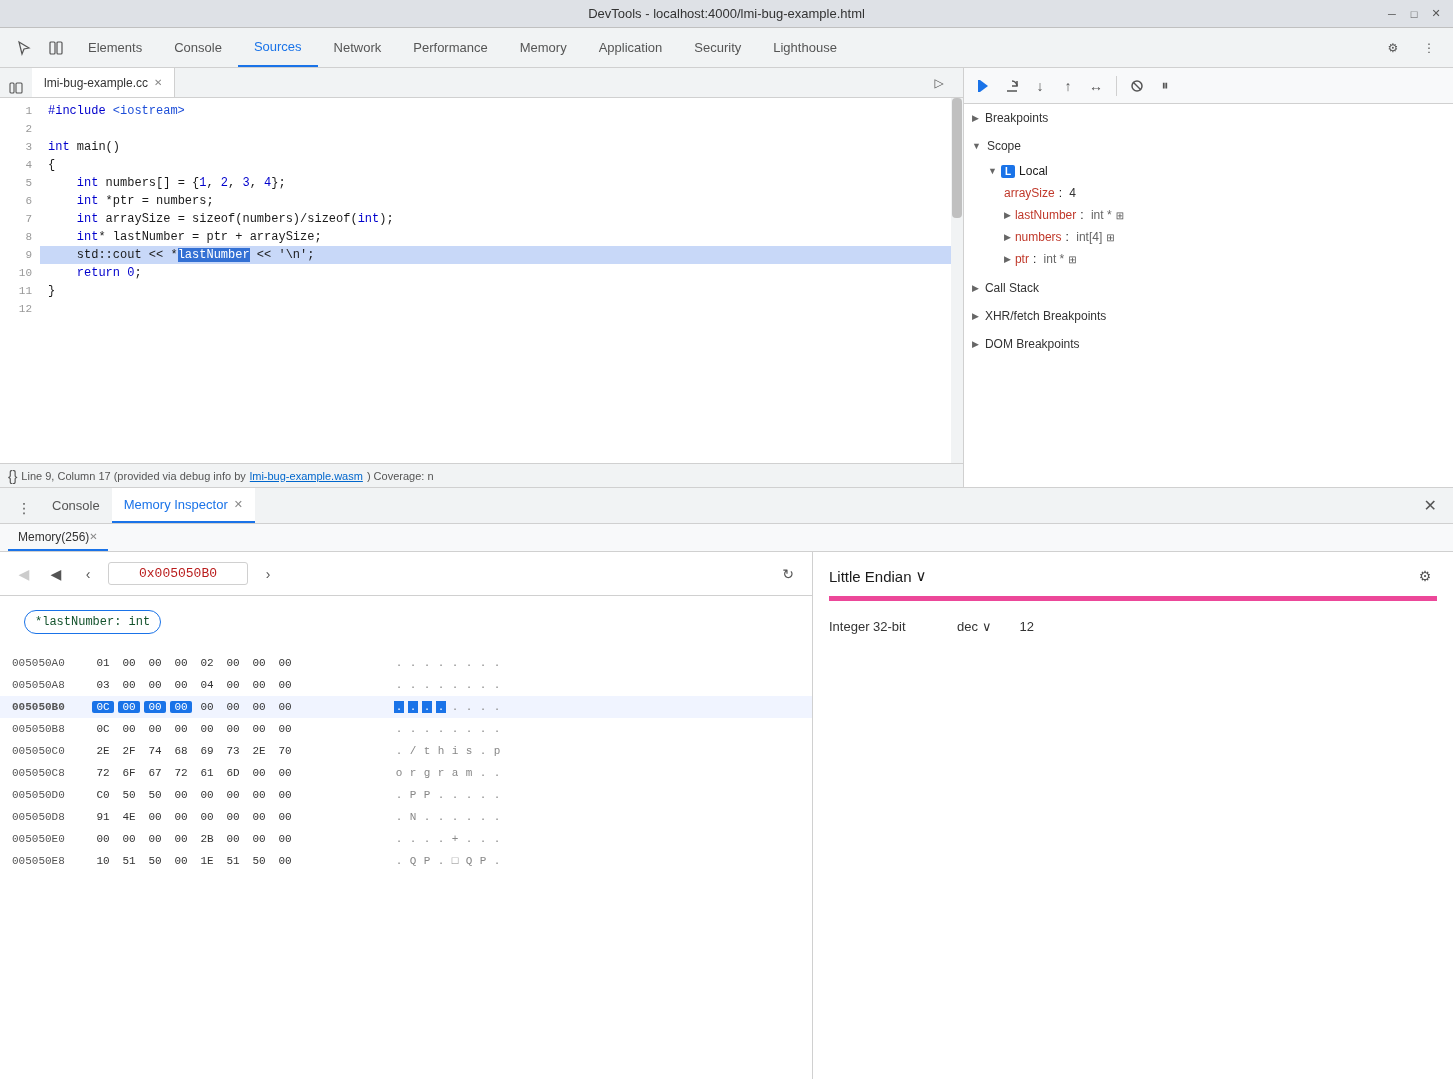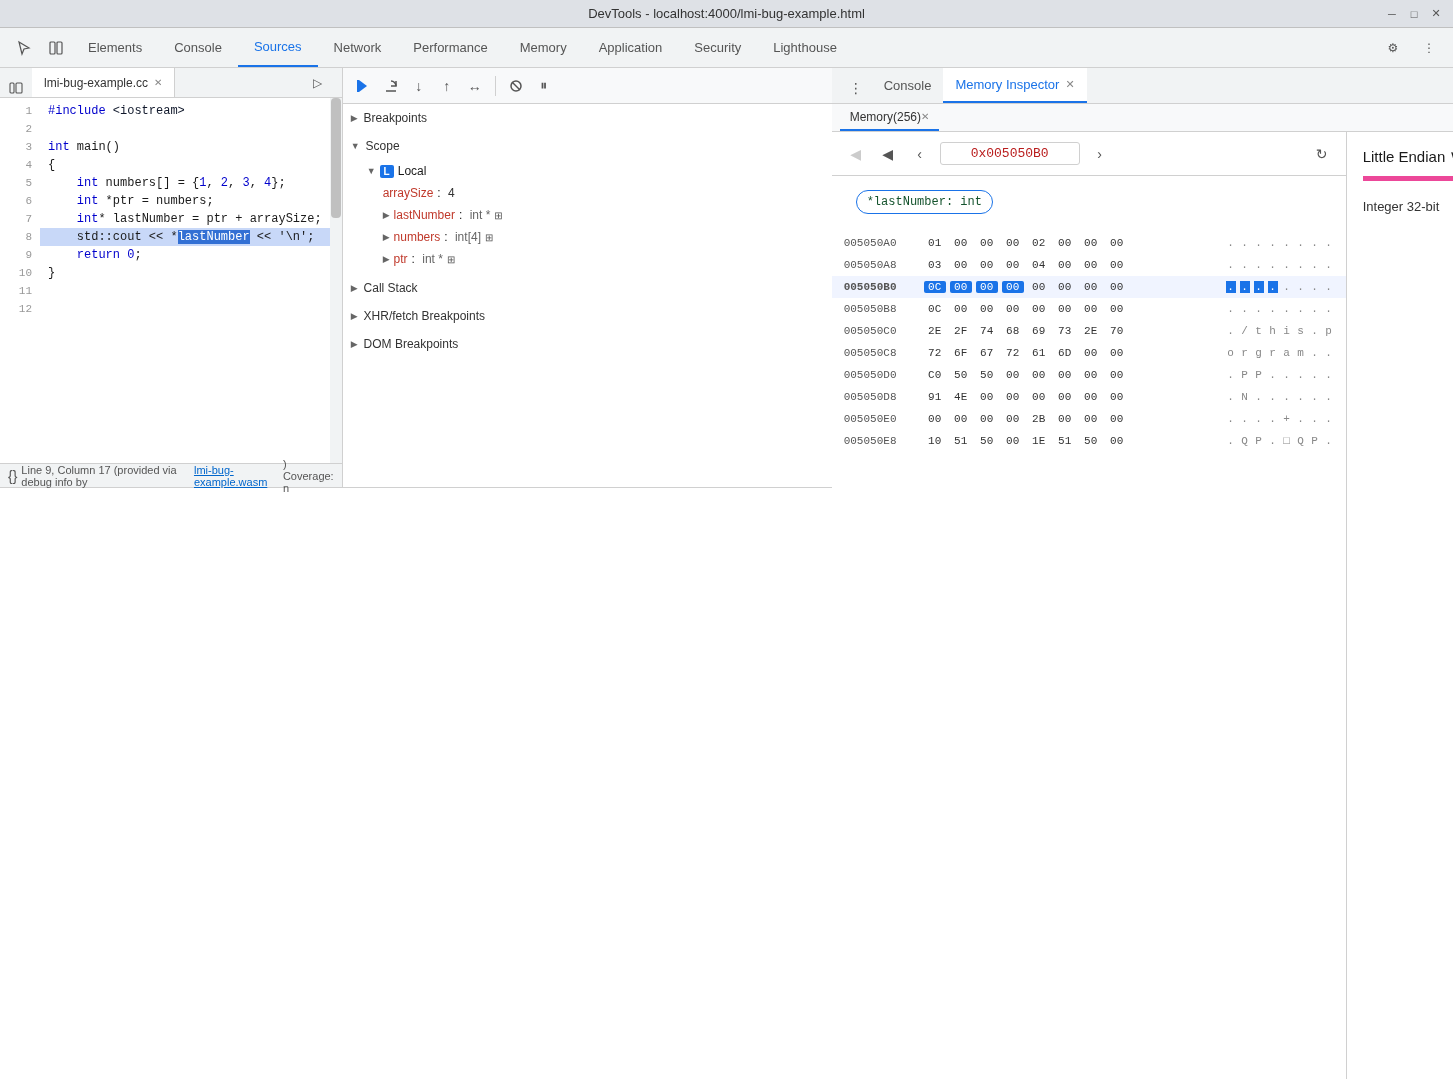--- a/index.html
+++ b/index.html
@@ -11,42 +11,42 @@
     .title-btn { width: 14px; height: 14px; display: flex; align-items: center; justify-content: center; font-size: 11px; color: #555; cursor: pointer; }
 
     
     .nav-tabs { background: #f1f3f4; height: 40px; display: flex; align-items: stretch; border-bottom: 1px solid #d0d0d0; padding: 0 8px; }
     .nav-icon { width: 32px; height: 40px; display: flex; align-items: center; justify-content: center; color: #555; cursor: pointer; }
     .nav-tab { padding: 0 16px; display: flex; align-items: center; font-size: 13px; color: #555; cursor: pointer; position: relative; }
     .nav-tab.active { color: #1a73e8; border-bottom: 2px solid #1a73e8; }
     .nav-right { margin-left: auto; display: flex; align-items: center; gap: 4px; }
 
     
-    .main-area { display: flex; height: calc(1079px - 28px - 40px); }
+    .main-area { display: flex; flex-direction: column; height: calc(1079px - 28px - 40px); }
 
     
     .top-panel { display: flex; height: 420px; border-bottom: 1px solid #d0d0d0; }
 
     
     .file-tabs { background: #f1f3f4; height: 30px; display: flex; align-items: stretch; border-bottom: 1px solid #d0d0d0; }
     .file-tab { display: flex; align-items: center; padding: 0 12px; gap: 6px; font-size: 12px; color: #333; cursor: pointer; border-right: 1px solid #d0d0d0; }
     .file-tab.active { background: #ffffff; }
     .file-tab-close { font-size: 10px; color: #888; cursor: pointer; }
 
     
     .code-panel { flex: 1; display: flex; flex-direction: column; min-width: 0; }
     .code-area { flex: 1; overflow: auto; font-family: 'Courier New', monospace; font-size: 12px; background: #fff; display: flex; }
     .line-numbers { padding: 4px 8px; color: #999; text-align: right; min-width: 40px; background: #fff; user-select: none; border-right: none; }
     .line-number { height: 18px; line-height: 18px; font-size: 11px; }
     .code-lines { flex: 1; padding: 4px 0; }
     .code-line { height: 18px; line-height: 18px; padding: 0 8px; white-space: pre; font-family: 'Courier New', monospace; font-size: 12px; }
     .code-line.highlighted { background: #c8d8f8; }
     .keyword { color: #0000cc; }
     .type-kw { color: #0000cc; }
-    .include-lit { color: #0f172a; }
+    .include-lit { color: #1d4ed8; }
     .number-lit { color: #0000cc; }
     .var-highlight { background: #3370d4; color: #fff; }
 
     .status-bar { height: 24px; background: #f1f3f4; border-top: 1px solid #d0d0d0; display: flex; align-items: center; padding: 0 8px; font-size: 11px; color: #555; gap: 4px; }
     .status-link { color: #0066cc; text-decoration: underline; cursor: pointer; }
     .scroll-track { width: 12px; background: #f1f3f4; }
 
     
     .debugger-panel { width: 490px; border-left: 1px solid #d0d0d0; display: flex; flex-direction: column; background: #fff; overflow: hidden; }
     .debug-toolbar { height: 36px; display: flex; align-items: center; padding: 0 8px; gap: 4px; border-bottom: 1px solid #d0d0d0; background: #f8f9fa; }
@@ -213,20 +213,21 @@
           <div class="line-number">11</div>
           <div class="line-number">12</div>
         </div>
         <div class="code-lines">
           <div class="code-line"><span class="keyword">#include</span> <span class="include-lit">&lt;iostream&gt;</span></div>
           <div class="code-line">&nbsp;</div>
           <div class="code-line"><span class="type-kw">int</span> main()</div>
           <div class="code-line">{</div>
           <div class="code-line">    <span class="type-kw">int</span> numbers[] = {<span class="number-lit">1</span>, <span class="number-lit">2</span>, <span class="number-lit">3</span>, <span class="number-lit">4</span>};</div>
           <div class="code-line">    <span class="type-kw">int</span> *ptr = numbers;</div>
+          <div class="code-line">    <span class="type-kw">int</span> arraySize = sizeof(numbers)/sizeof(<span class="type-kw">int</span>);</div>
           <div class="code-line">    <span class="type-kw">int</span>* lastNumber = ptr + arraySize;</div>
           <div class="code-line highlighted">    std::cout &lt;&lt; *<span class="var-highlight">lastNumber</span> &lt;&lt; '\n';</div>
           <div class="code-line">    <span class="keyword">return</span> <span class="number-lit">0</span>;</div>
           <div class="code-line">}</div>
           <div class="code-line">&nbsp;</div>
         </div>
 
         <div class="scroll-track" style="background:#f1f3f4; position:relative;">
           <div style="position:absolute;top:0;left:1px;right:1px;height:120px;background:#c0c0c0;border-radius:4px;"></div>
         </div>

